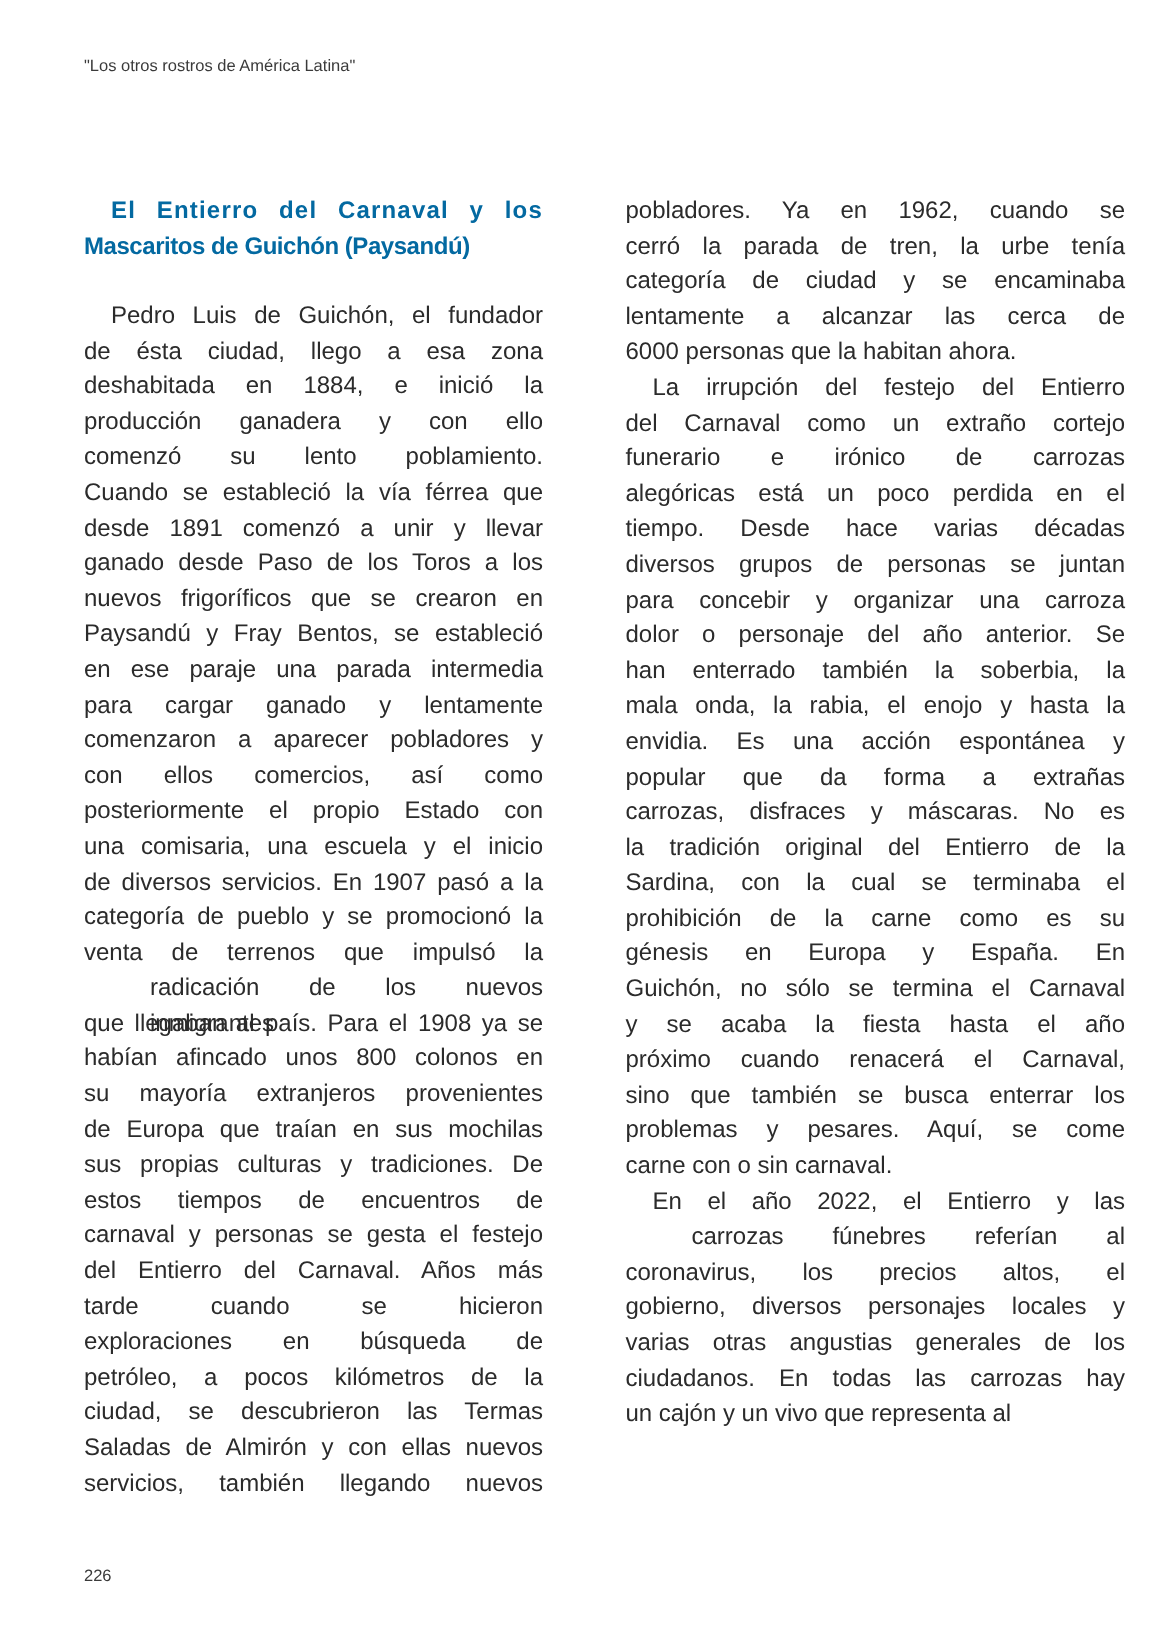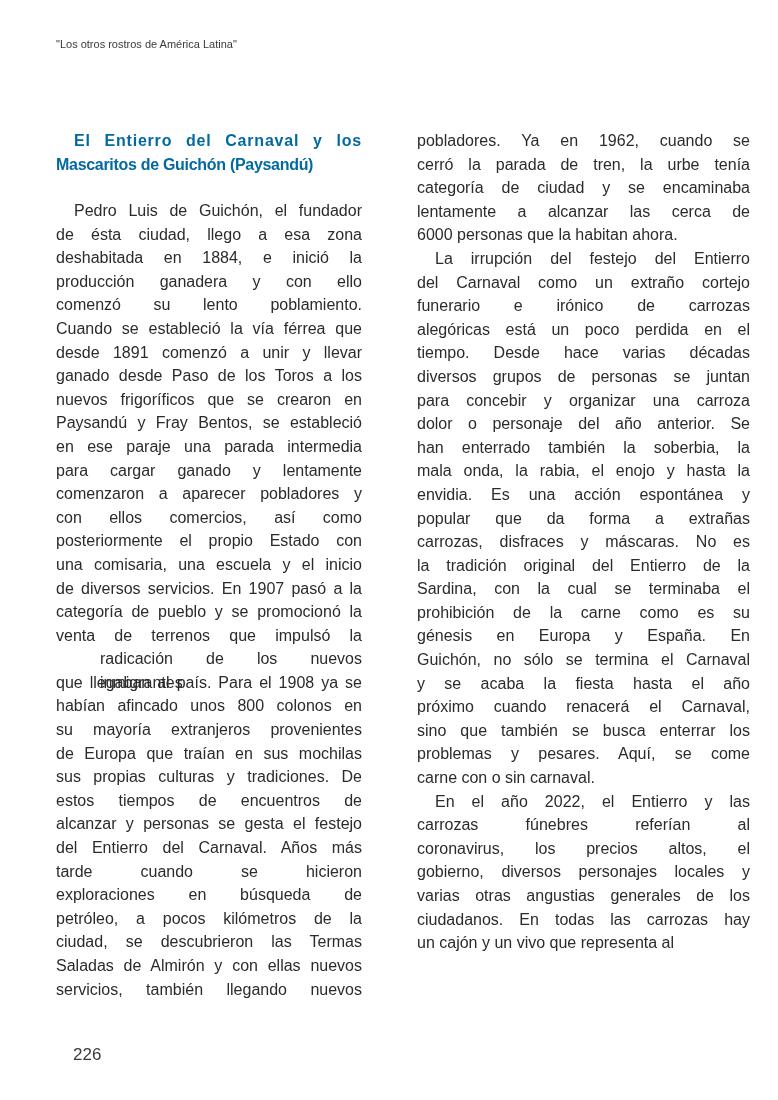--- a/index.html
+++ b/index.html
@@ -8,21 +8,21 @@
   .header { position: absolute; left: 56px; top: 38px; font-size: 11px; color: #3a3a3a; }
   .col { position: absolute; top: 129px; }
   .col-left { left: 56px; width: 306px; }
   .col-right { left: 417px; width: 333px; }
   .title { font-weight: bold; font-size: 16px; line-height: 24px; color: #0369a1; margin: 0 0 22px 0; }
   .title .l1 { display: block; text-align: justify; text-align-last: justify; padding-left: 18px; letter-spacing: 0.8px; }
   .title .l2 { display: block; letter-spacing: -0.3px; }
   .line { display: block; font-size: 16px; line-height: 23.6px; white-space: nowrap; text-align: justify; text-align-last: justify; height: 23.6px; }
   .line.last { text-align-last: left; }
   .line.indent { padding-left: 18px; }
-  .page-number { position: absolute; left: 56px; top: 1045px; font-size: 17px; color: #3a3a3a; margin-left: 17px; }
+  .page-number { position: absolute; left: 56px; top: 1045px; font-size: 11px; color: #3a3a3a; }
 </style>
 </head>
 <body>
 
 <div class="header">"Los otros rostros de América Latina"</div>
 
 <div class="col col-left">
   <h2 class="title">
     <span class="l1">El Entierro del Carnaval y los</span>
     <span class="l2">Mascaritos de Guichón (Paysandú)</span>
@@ -47,21 +47,21 @@
       <span class="line" style="white-space: normal; text-align-last: justify;">de diversos servicios. En 1907 pasó a la</span>
       <span class="line" style="white-space: normal; text-align-last: justify;">categoría de pueblo y se promocionó la</span>
       <span class="line" style="white-space: normal; text-align-last: justify;">venta de terrenos que impulsó la</span>
       <span class="line" style="white-space: normal; text-align-last: justify; margin-left: 44px;">radicación de los nuevos inmigrantes</span>
       <span class="line" style="white-space: normal; text-align-last: justify;">que llegaban al país. Para el 1908 ya se</span>
       <span class="line" style="white-space: normal; text-align-last: justify;">habían afincado unos 800 colonos en</span>
       <span class="line" style="white-space: normal; text-align-last: justify;">su mayoría extranjeros provenientes</span>
       <span class="line" style="white-space: normal; text-align-last: justify;">de Europa que traían en sus mochilas</span>
       <span class="line" style="white-space: normal; text-align-last: justify;">sus propias culturas y tradiciones. De</span>
       <span class="line" style="white-space: normal; text-align-last: justify;">estos tiempos de encuentros de</span>
-      <span class="line" style="white-space: normal; text-align-last: justify;">alcanzar y personas se gesta el festejo</span>
+      <span class="line" style="white-space: normal; text-align-last: justify;">carnaval y personas se gesta el festejo</span>
       <span class="line" style="white-space: normal; text-align-last: justify;">del Entierro del Carnaval.  Años más</span>
       <span class="line" style="white-space: normal; text-align-last: justify;">tarde cuando se hicieron</span>
       <span class="line" style="white-space: normal; text-align-last: justify;">exploraciones en  búsqueda de</span>
       <span class="line" style="white-space: normal; text-align-last: justify;">petróleo, a pocos kilómetros de la</span>
       <span class="line" style="white-space: normal; text-align-last: justify;">ciudad, se descubrieron las Termas</span>
       <span class="line" style="white-space: normal; text-align-last: justify;">Saladas de Almirón y con ellas nuevos</span>
       <span class="line" style="white-space: normal; text-align-last: justify;">servicios, también llegando nuevos</span>
     </div>
 </div>
 
@@ -89,21 +89,21 @@
       <span class="line" style="white-space: normal; text-align-last: justify;">Sardina, con la cual se terminaba el</span>
       <span class="line" style="white-space: normal; text-align-last: justify;">prohibición de la carne como es su</span>
       <span class="line" style="white-space: normal; text-align-last: justify;">génesis en Europa y España. En</span>
       <span class="line" style="white-space: normal; text-align-last: justify;">Guichón, no sólo se termina el Carnaval</span>
       <span class="line" style="white-space: normal; text-align-last: justify;">y se acaba la fiesta hasta el año</span>
       <span class="line" style="white-space: normal; text-align-last: justify;">próximo cuando renacerá el Carnaval,</span>
       <span class="line" style="white-space: normal; text-align-last: justify;">sino que también se busca enterrar los</span>
       <span class="line" style="white-space: normal; text-align-last: justify;">problemas y pesares. Aquí, se come</span>
       <span class="line last">carne con o sin carnaval.</span>
       <span class="line indent" style="white-space: normal; text-align-last: justify;">En el año 2022, el Entierro y las</span>
-      <span class="line" style="white-space: normal; text-align-last: justify;">carrozas fúnebres referían al</span>
+      <span class="line" style="white-space: normal; text-align-last: justify; margin-left: 44px;">carrozas fúnebres referían al</span>
       <span class="line" style="white-space: normal; text-align-last: justify;">coronavirus, los precios altos, el</span>
       <span class="line" style="white-space: normal; text-align-last: justify;">gobierno, diversos personajes locales y</span>
       <span class="line" style="white-space: normal; text-align-last: justify;">varias otras angustias generales de los</span>
       <span class="line" style="white-space: normal; text-align-last: justify;">ciudadanos. En todas las carrozas hay</span>
       <span class="line last">un cajón y un vivo que representa al</span>
     </div>
 </div>
 
 <div class="page-number">226</div>
 

